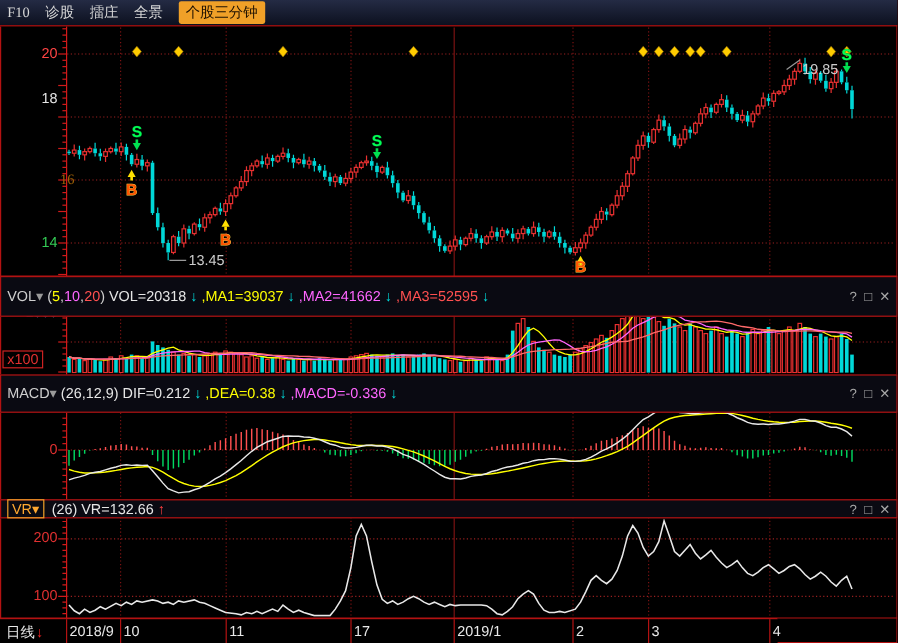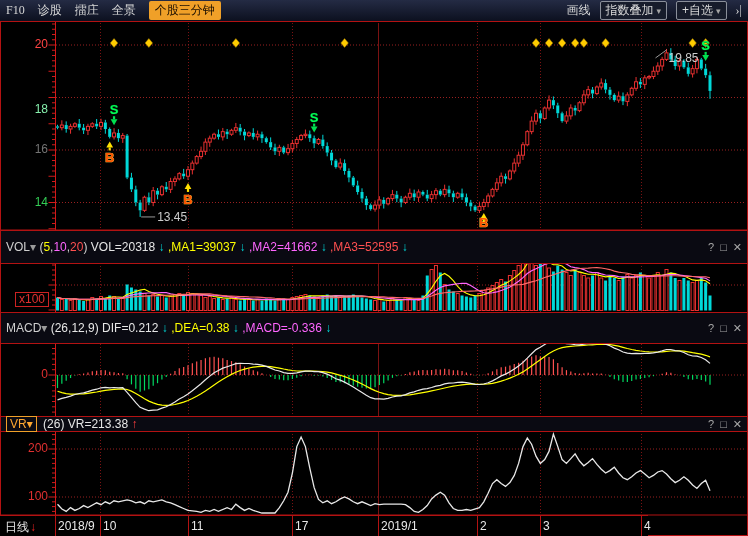--- a/index.html
+++ b/index.html
@@ -44,26 +44,20 @@
 <body>
 
 <div id="screen">
 
   <div class="toolbar">
     <span class="tb-item">F10</span>
     <span class="tb-item">诊股</span>
     <span class="tb-item">擂庄</span>
     <span class="tb-item">全景</span>
     <span class="feature-btn">个股三分钟</span>
-    <div class="tb-right">
-      <span class="tb-item">画线</span>
-      <span class="bordered"><span>指数叠加</span><span class="caret">▾</span></span>
-      <span class="bordered"><span>+自选</span><span class="caret">▾</span></span>
-      <span class="tb-item">›|</span>
-    </div>
   </div>
 
   <svg id="chart-svg" width="748" height="536">
       <defs>
         <clipPath id="cMain">
           <rect x="56" y="23" width="690" height="206"></rect>
         </clipPath>
         <clipPath id="cVol">
           <rect x="56" y="247" width="690" height="64"></rect>
         </clipPath>
@@ -997,31 +991,31 @@
 
   <div class="hdr" id="vol-hdr" style="top:230px;height:34px;">
     <span id="vol-segs"><span style="color: rgb(207, 207, 207);">VOL</span><span style="color: rgb(154, 154, 154);">▾ </span><span style="color: rgb(207, 207, 207);">(</span><span style="color: rgb(255, 255, 0);">5</span><span style="color: rgb(207, 207, 207);">,</span><span style="color: rgb(255, 102, 255);">10</span><span style="color: rgb(207, 207, 207);">,</span><span style="color: rgb(255, 80, 80);">20</span><span style="color: rgb(207, 207, 207);">)  </span><span style="color: rgb(230, 230, 230);">VOL=20318</span><span style="color: rgb(0, 216, 216);"> ↓ </span><span style="color: rgb(255, 255, 0);">,MA1=39037</span><span style="color: rgb(0, 216, 216);"> ↓ </span><span style="color: rgb(255, 102, 255);">,MA2=41662</span><span style="color: rgb(0, 216, 216);"> ↓ </span><span style="color: rgb(255, 80, 80);">,MA3=52595</span><span style="color: rgb(0, 216, 216);"> ↓</span></span>
     <span class="icons" id="vol-icons"><span>?</span><span>□</span><span>✕</span></span>
   </div>
   <div class="hdr" id="macd-hdr" style="top:312px;height:32px;">
     <span id="macd-segs"><span style="color: rgb(207, 207, 207);">MACD</span><span style="color: rgb(154, 154, 154);">▾ </span><span style="color: rgb(230, 230, 230);">(26,12,9)  </span><span style="color: rgb(230, 230, 230);">DIF=0.212</span><span style="color: rgb(0, 216, 216);"> ↓ </span><span style="color: rgb(255, 255, 0);">,DEA=0.38</span><span style="color: rgb(0, 216, 216);"> ↓ </span><span style="color: rgb(255, 102, 255);">,MACD=-0.336</span><span style="color: rgb(0, 216, 216);"> ↓</span></span>
     <span class="icons" id="macd-icons"><span>?</span><span>□</span><span>✕</span></span>
   </div>
   <div class="hdr" id="vr-hdr" style="top:416px;height:16px;">
-    <span id="vr-segs"><span class="seg-box" style="color: rgb(255, 168, 48);">VR▾</span><span style="color: rgb(230, 230, 230);"> (26)  </span><span style="color: rgb(230, 230, 230);">VR=213.38</span><span style="color: rgb(255, 64, 64);"> ↑</span></span>
+    <span id="vr-segs"><span class="seg-box" style="color: rgb(255, 168, 48);">VR▾</span><span style="color: rgb(230, 230, 230);"> (26)  </span><span style="color: rgb(230, 230, 230);">VR=132.66</span><span style="color: rgb(255, 64, 64);"> ↑</span></span>
     <span class="icons" id="vr-icons"><span>?</span><span>□</span><span>✕</span></span>
   </div>
 
   <div id="labels">
       <div class="ylab" style="left: 2px; top: 38px; color: rgb(255, 68, 68);">20</div>
-      <div class="ylab" style="left: 2px; top: 103px; color: #86efac;">18</div>
-      <div class="ylab" style="left: 2px; top: 143px; color: #737373;">16</div>
+      <div class="ylab" style="left: 2px; top: 76px; color: #e5e5e5;">18</div>
+      <div class="ylab" style="left: 16px; top: 143px; color: #a16207; font-family: Liberation Serif, serif;">16</div>
       <div class="ylab" style="left: 2px; top: 195.5px; color: rgb(51, 204, 85);">14</div>
       <div class="ylab" style="left: 2px; top: 253.5px; color: #c4b5fd;">1000</div>
-      <div class="unit-box" style="left: 15px; top: 292px;">x100</div>
+      <div class="unit-box" style="left: 2px; top: 292px;">x100</div>
       <div class="ylab" style="left: 2px; top: 368px; color: rgb(224, 48, 48);">0</div>
       <div class="ylab" style="left: 2px; top: 442px; color: rgb(224, 48, 48);">200</div>
       <div class="ylab" style="left: 2px; top: 490px; color: rgb(224, 48, 48);">100</div>
     </div>
 
   <div class="xaxis" id="xaxis">
       <div class="xsep" style="left: 55px;"></div>
       <div class="xsep" style="left: 100px;"></div>
       <div class="xsep" style="left: 188px;"></div>
       <div class="xsep" style="left: 292px;"></div>

